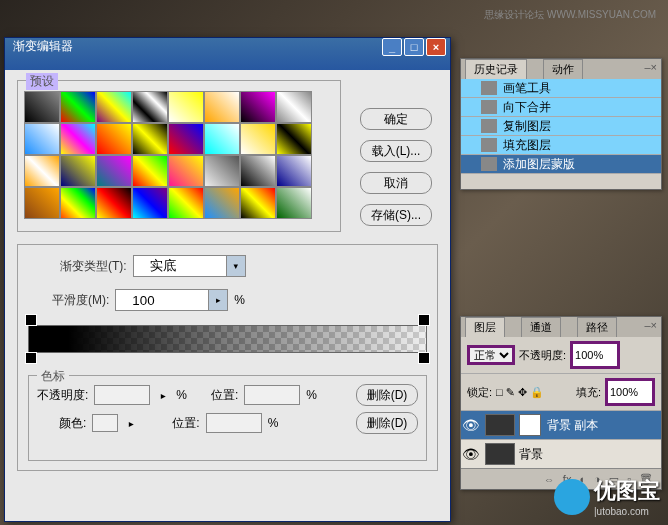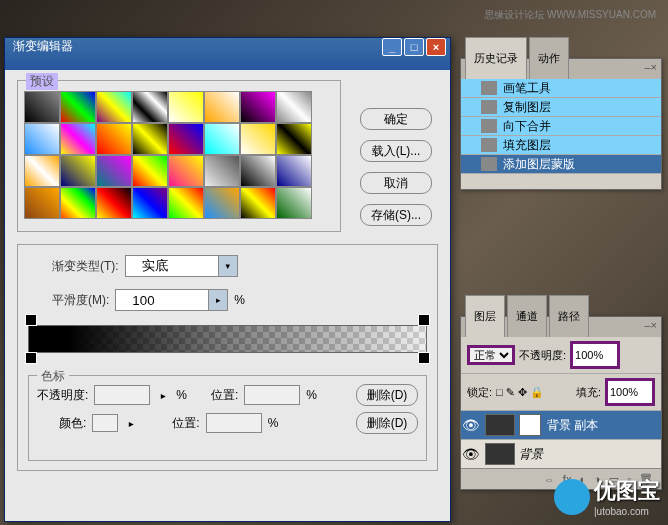--- a/index.html
+++ b/index.html
@@ -29,21 +29,21 @@
 .stop-top{position:absolute;top:-12px;width:10px;height:10px;background:#000;border:1px solid #fff}
 .stop-bot{position:absolute;bottom:-12px;width:10px;height:10px;background:#000;border:1px solid #fff}
 .colorstops{border:1px solid #a0a0a0;margin-top:22px;padding:8px;position:relative;height:68px}
 .cs-lbl{position:absolute;top:-8px;left:8px;background:#e8e8e8;padding:0 4px;color:#555}
 .cs-row{display:flex;align-items:center;gap:6px;margin-bottom:6px}
 .cs-row input{width:50px;height:16px;border:1px solid #888;background:#f0f0f0}
 .panel{position:absolute;background:#d4d0c8;border:1px solid #666;box-shadow:1px 1px 4px rgba(0,0,0,.4)}
 .p-hist{top:58px;right:6px;width:200px;height:130px}
 .p-layers{top:316px;right:6px;width:200px;height:172px}
 .tabs{display:flex;background:#b8b4ac;height:20px;align-items:flex-end;padding-left:4px}
-.tab{padding:13px 8px;background:#d4d0c8;border:1px solid #888;border-bottom:0;margin-right:2px;font-size:11px}
+.tab{padding:2px 8px;background:#d4d0c8;border:1px solid #888;border-bottom:0;margin-right:16px;font-size:11px}
 .tab.inact{background:#b8b4ac}
 .p-body{max-height:108px;overflow:hidden}
 .hist-row{display:flex;align-items:center;height:18px;border-bottom:1px solid #aaa;background:#7dd3fc}
 .hist-row.sel{background:#3a6ea5;color:#fff}
 .hist-ico{width:16px;height:14px;margin:0 6px 0 20px;background:#888}
 .ly-controls{display:flex;align-items:center;gap:4px;padding:4px 6px;border-bottom:1px solid #aaa;font-size:11px}
 .ly-controls select,.ly-controls input{font-size:11px;height:20px;border:3px solid #701a75}
 .ly-row{display:flex;align-items:center;height:28px;border-bottom:1px solid #aaa;background:#e4e0d8}
 .ly-row.sel{background:#3a6ea5;color:#fff}
 .eye{width:20px;text-align:center;font-size:14px}
@@ -110,21 +110,21 @@
     <div class="btncol">
       <div class="ps-btn">确定</div>
       <div class="ps-btn">载入(L)...</div>
       <div class="ps-btn">取消</div>
       <div class="ps-btn">存储(S)...</div>
     </div>
 
 
     <div class="gradsec">
       <div class="row" style="margin-top:0">
-        <span class="lbl" style="margin-left:24px">渐变类型(T):</span>
+        <span class="lbl" style="margin-left:32px">渐变类型(T):</span>
         <div class="combo">
           <input readonly="" value="实底" style="">
           <div class="arr">▾</div>
         </div>
       </div>
       <div class="row">
         <span class="lbl" style="margin-left:24px">平滑度(M):</span>
         <div class="combo">
           <input value="100" style="">
           <div class="arr">▸</div>
@@ -170,25 +170,25 @@
     <div class="tab">历史记录</div>
     <div class="tab inact">动作</div>
   </div>
   <div class="p-body" id="hist-body">
       <div class="hist-row">
         <div class="hist-ico"></div>
         <span>画笔工具</span>
       </div>
       <div class="hist-row">
         <div class="hist-ico"></div>
+        <span>向下合并</span>
+      </div>
+      <div class="hist-row">
+        <div class="hist-ico"></div>
         <span>复制图层</span>
-      </div>
-      <div class="hist-row">
-        <div class="hist-ico"></div>
-        <span>向下合并</span>
       </div>
       <div class="hist-row">
         <div class="hist-ico"></div>
         <span>填充图层</span>
       </div>
       <div class="hist-row sel">
         <div class="hist-ico"></div>
         <span>添加图层蒙版</span>
       </div>
     </div>
@@ -215,21 +215,21 @@
   <div id="layers-body">
       <div class="ly-row sel">
         <div class="eye">👁</div>
         <div class="thumb"></div>
         <div class="mask"></div>
         <span style="">背景 副本</span>
       </div>
       <div class="ly-row">
         <div class="eye">👁</div>
         <div class="thumb"></div>
-        <span style="font-style:italic">背景</span>
+        <span style="">背景</span>
       </div>
     </div>
   <div class="panel-foot">
     <span>⇔</span>
     <span>fx</span>
     <span>◐</span>
     <span>◑</span>
     <span>▭</span>
     <span>▫</span>
     <span>🗑</span>

